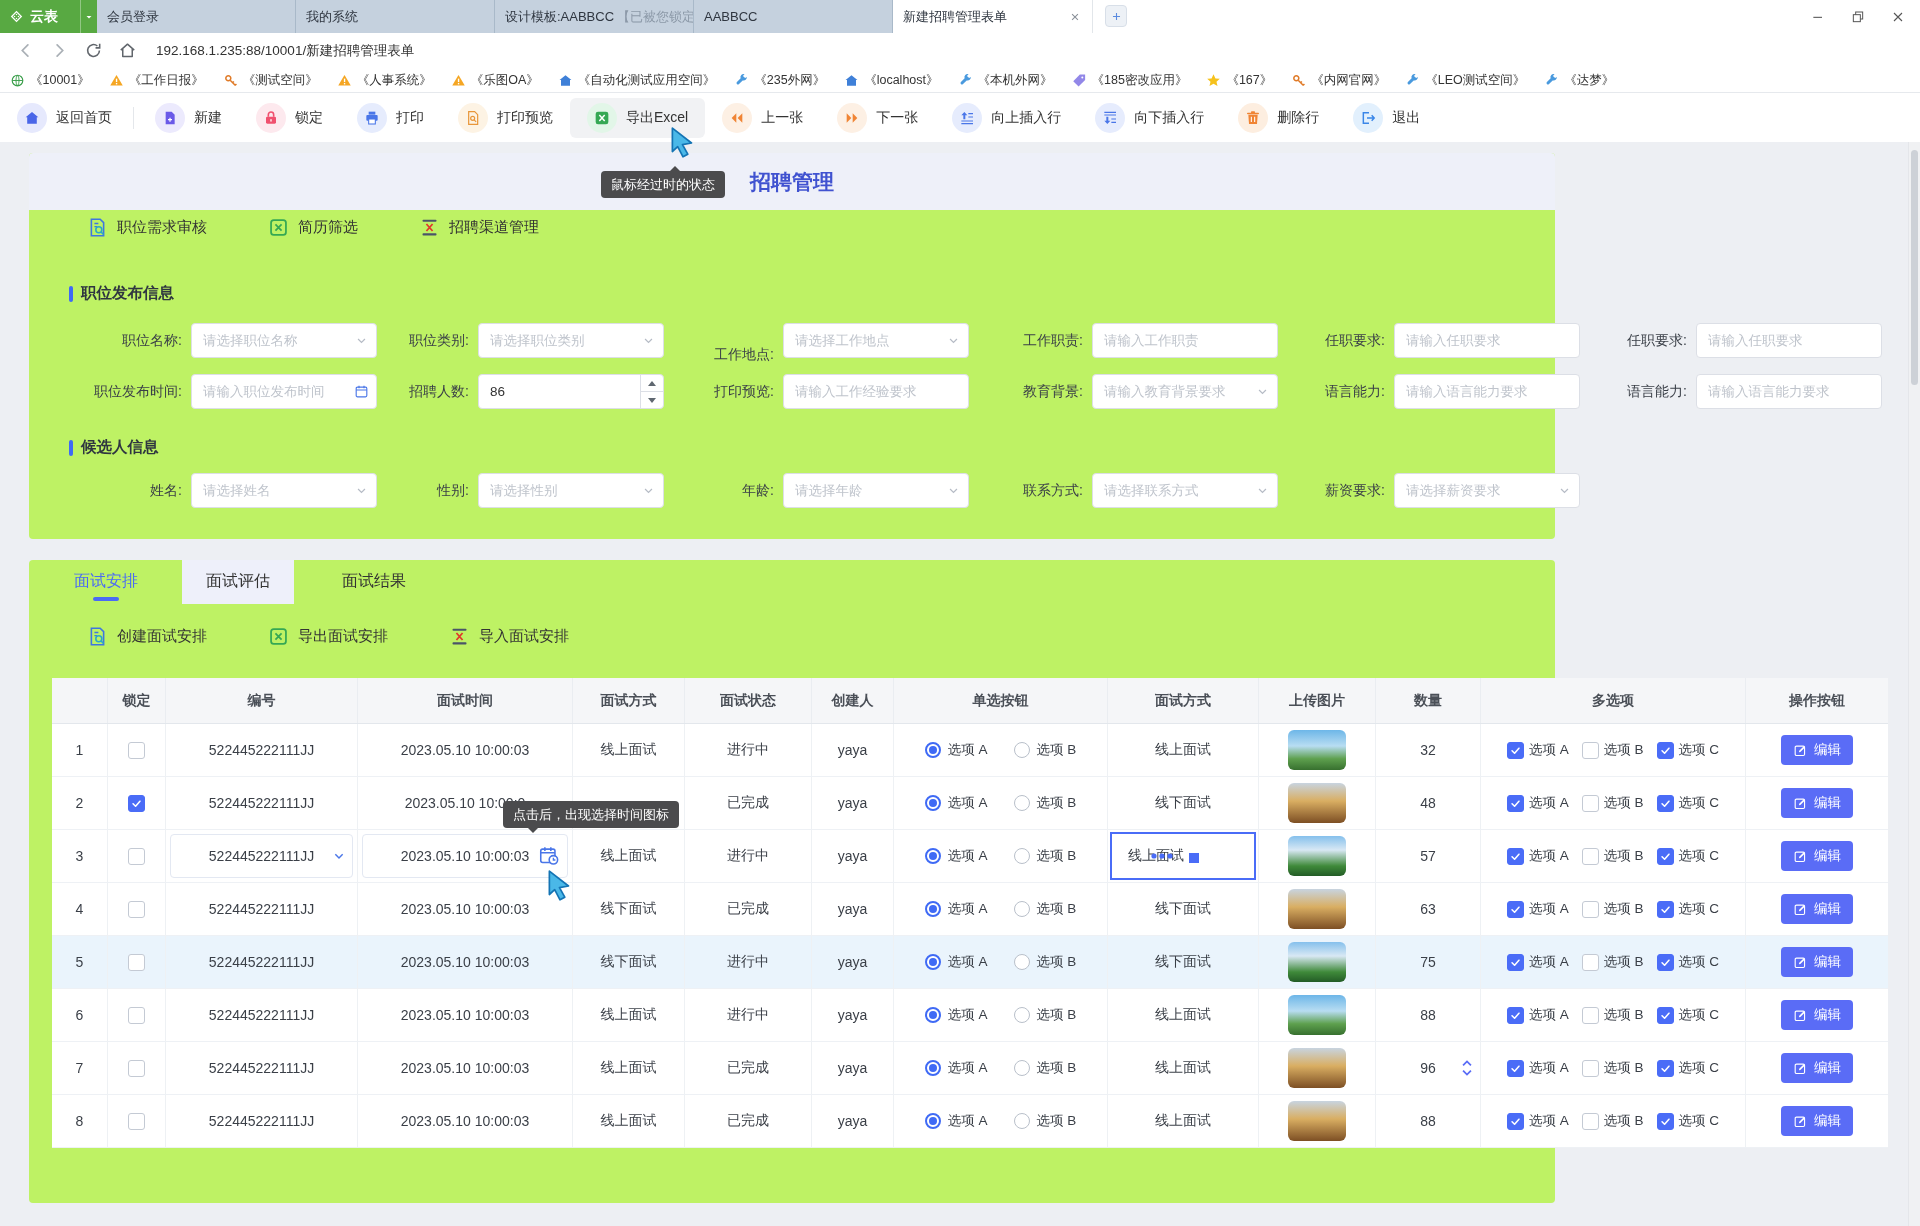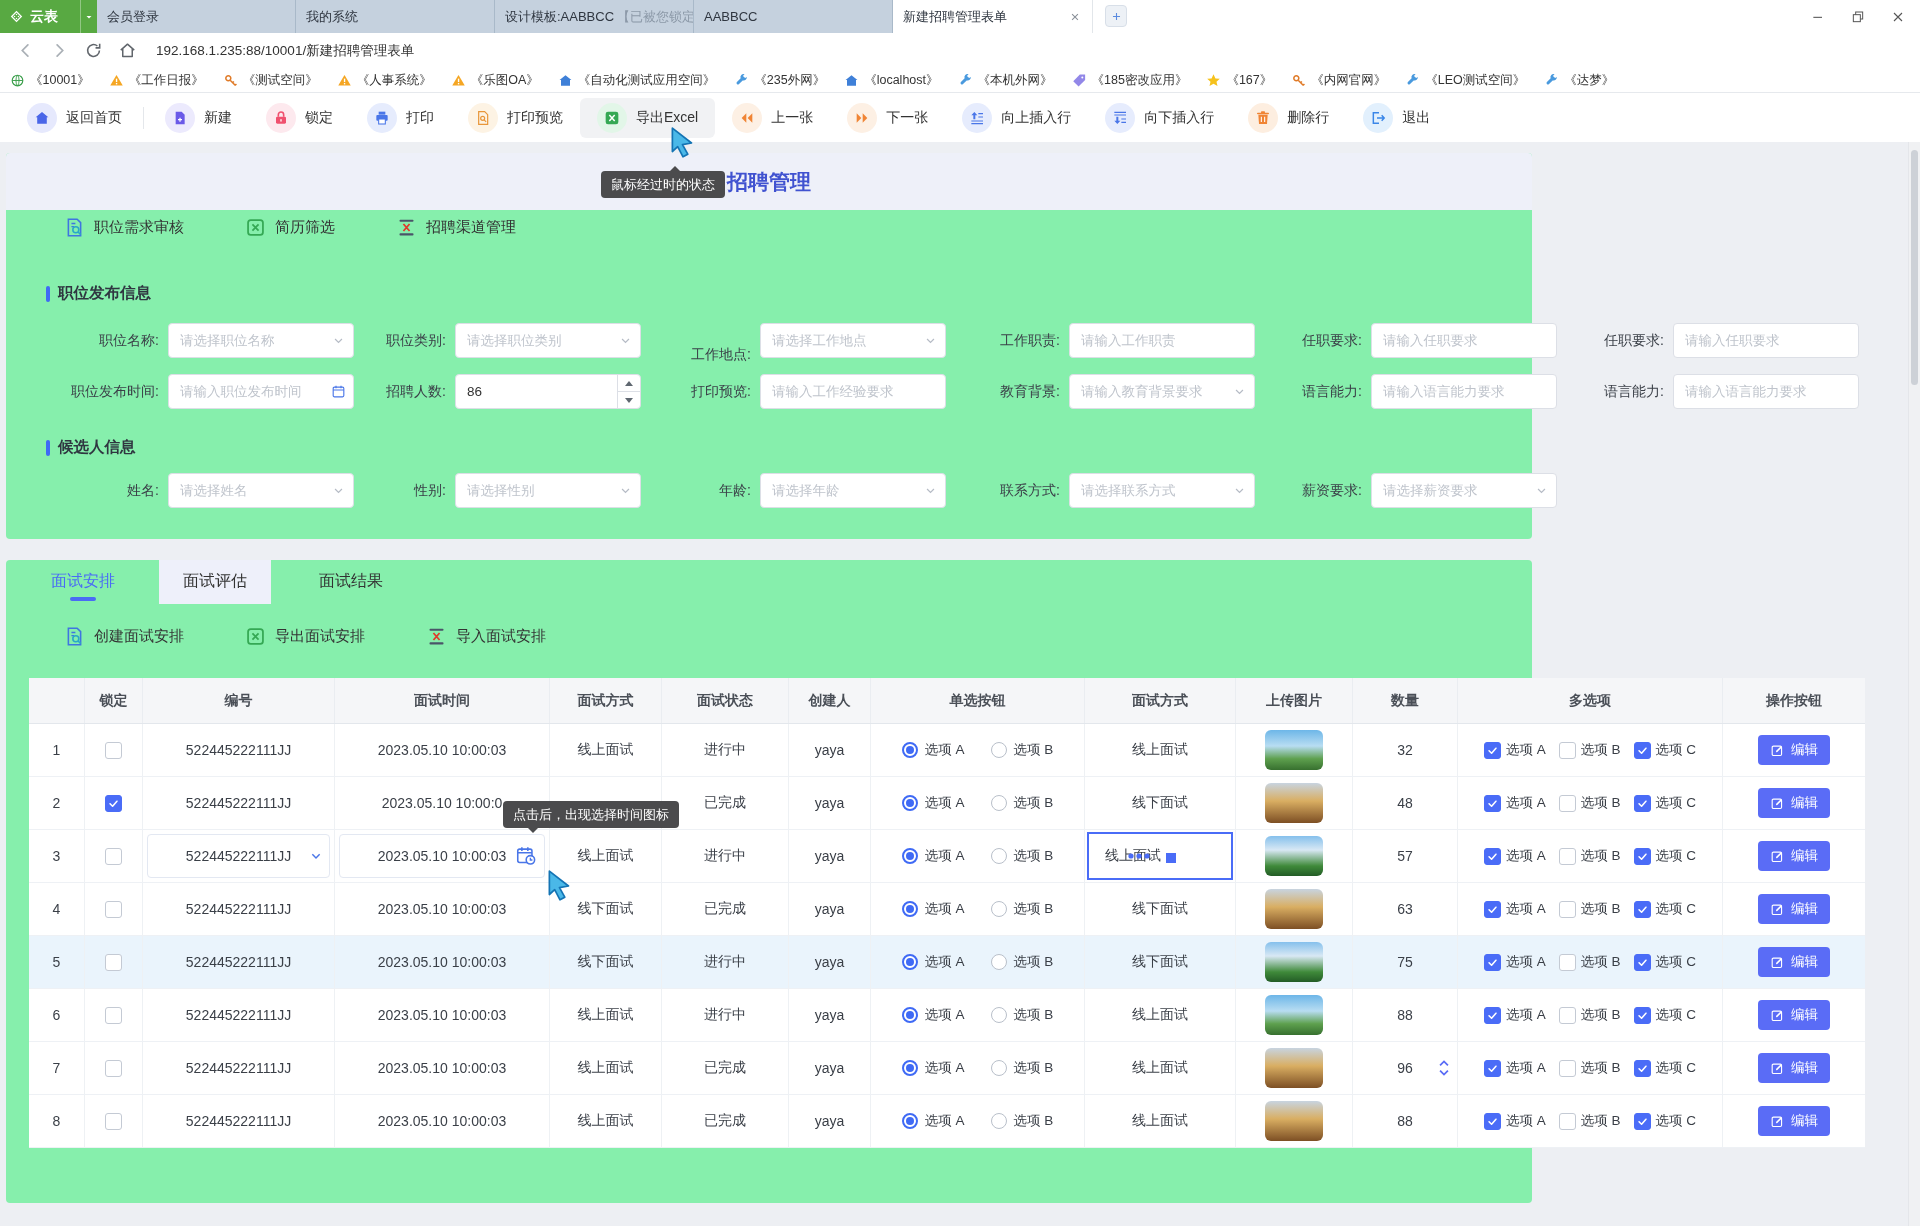--- a/index.html
+++ b/index.html
@@ -33,31 +33,31 @@
   
   .navbar { position:absolute; top:33px; left:0; right:0; height:35px; background:#fff; display:flex;
             align-items:center; gap:15px; padding-left:16px; }
   .navbar .ic { width:19px; height:19px; }
   .url { font-size:13.5px; color:#333; margin-left:4px; white-space:nowrap; }
   .bookmarks { position:absolute; top:68px; left:0; right:0; height:25px; background:#fff; display:flex;
                align-items:center; gap:19px; padding-left:10px; border-bottom:1px solid #e6e9ed; }
   .bm { display:flex; align-items:center; gap:5px; font-size:12.5px; color:#333; white-space:nowrap; }
   .bm .ic { width:15px; height:15px; }
   .toolbar { position:absolute; top:94px; left:0; right:0; height:48px; background:#fff; display:flex;
-             align-items:center; padding-left:10px; }
+             align-items:center; }
   .tbtn { display:flex; align-items:center; gap:9px; height:40px; padding:0 17px; border-radius:6px;
           font-size:14px; color:#333; white-space:nowrap; }
   .tbtn.hl { background:#f1f2f4; }
   .tcirc { width:30px; height:30px; border-radius:50%; display:flex; align-items:center; justify-content:center; }
   .tcirc .ic { width:16px; height:16px; }
   .tdivider { width:1px; height:22px; background:#e4e7eb; margin:0 4px; }
 
   
   .content { position:absolute; top:142px; left:0; right:0; bottom:0; background:#edeff3; }
-  .panel { position:absolute; left:6px; width:1526px; background:#86efac; border-radius:4px; }
+  .panel { position:absolute; left:29px; width:1526px; background:#bef264; border-radius:4px; }
   .panel.top { top:11px; height:386px; }
   .panel.bot { top:418px; height:643px; }
   .pghead { position:absolute; top:0; left:0; right:0; height:57px; background:#eef0f9; display:flex;
             align-items:center; justify-content:center; font-size:21px; font-weight:bold; color:#4052d0; border-radius:4px 4px 0 0;}
   .qrow { position:absolute; left:58px; display:flex; }
   .qrow.qa-top { top:64px; } .qrow.qa-bot { top:66px;justify-content:flex-end; }
   .qa { display:flex; align-items:center; gap:9px; font-size:15px; color:#333; margin-right:61px; white-space:nowrap; }
   .qa .ic { width:21px; height:21px; }
   .section { position:absolute; left:40px; display:flex; align-items:center; gap:8px; font-size:15.5px;
              font-weight:bold; color:#2f3640; }

